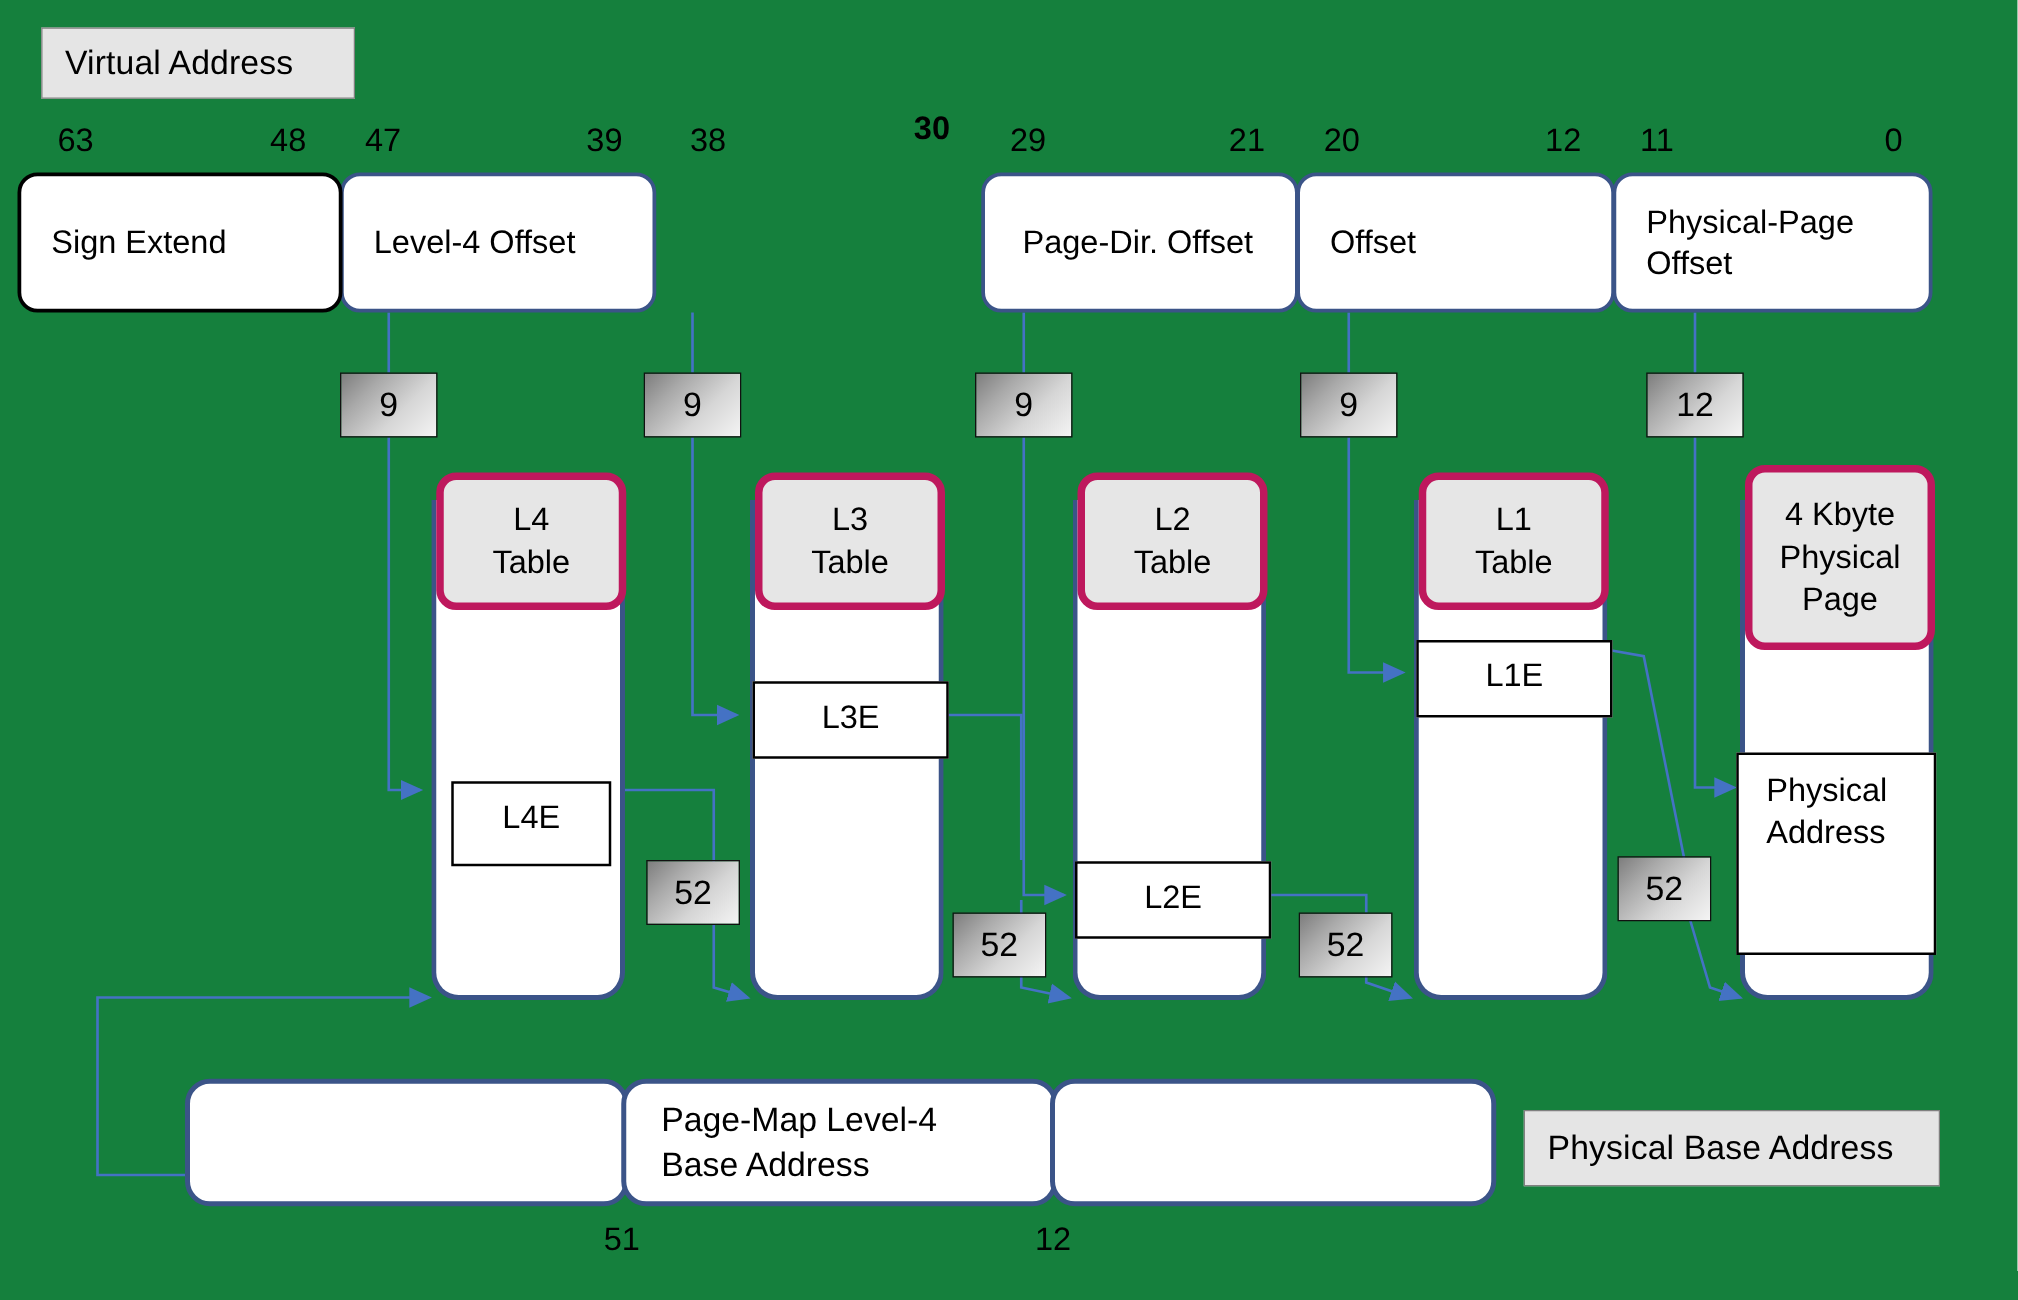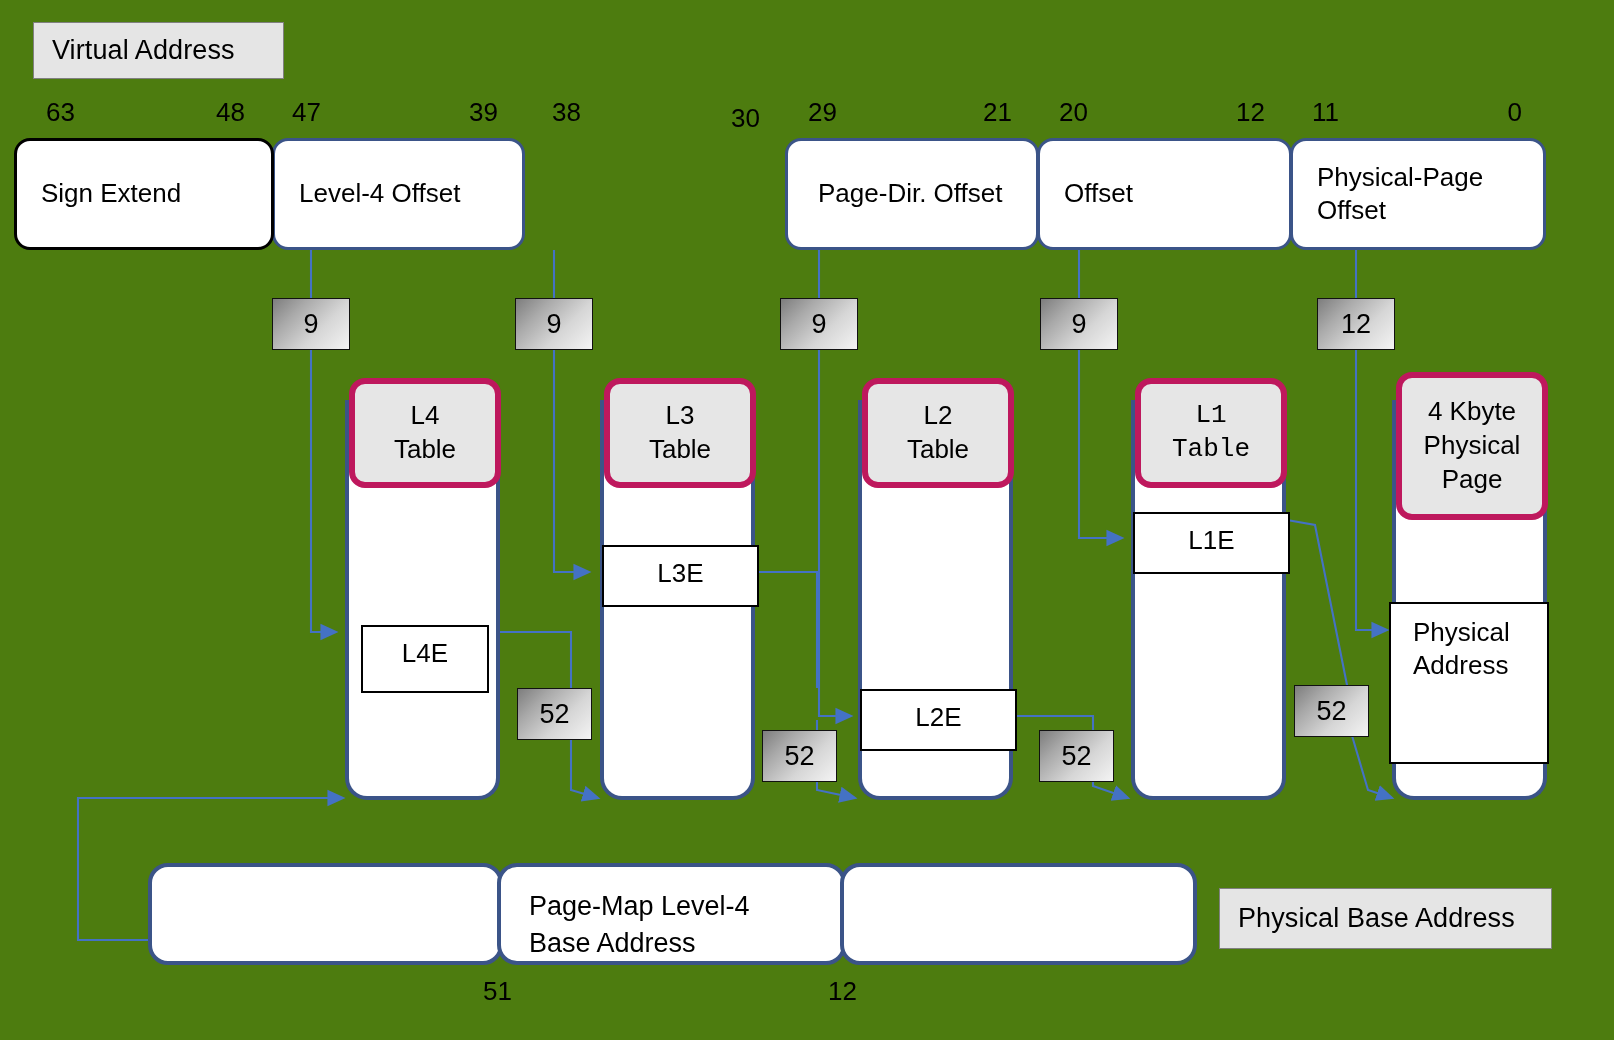--- a/index.html
+++ b/index.html
@@ -1,17 +1,17 @@
 <!DOCTYPE html>
 <html><head>
 <meta charset="utf-8">
 <style>
   html,body{margin:0;padding:0;background:#ffffff;}
   body{font-family:"Liberation Sans","DejaVu Sans",sans-serif;color:#000;}
-  #stage{position:relative;width:1614px;height:1040px;overflow:hidden;background:#4d7c0f;}
+  #stage{position:relative;width:1614px;height:1040px;overflow:hidden;background:#15803d;}
 
   .abs{position:absolute;box-sizing:border-box;}
 
   
   .legendbox{
     background:#E5E5E5;border:1.5px solid #808080;
     display:flex;align-items:center;padding-left:18px;
     font-size:27px;letter-spacing:.1px;
   }
 
@@ -113,21 +113,21 @@
 
   <div class="abs legendbox" style="left:1219px;top:888px;width:333px;height:61px;">
     <span>Physical Base Address</span>
   </div>
 
   <div class="abs bitnum" style="left:10px;top:99px;margin-left:36px;">63</div>
   <div class="abs bitnum r" style="left:190px;top:99px;width:55px;">48</div>
   <div class="abs bitnum" style="left:292px;top:99px;">47</div>
   <div class="abs bitnum r" style="left:443px;top:99px;width:55px;">39</div>
   <div class="abs bitnum" style="left:552px;top:99px;">38</div>
-  <div class="abs bitnum r" style="left:705px;top:105px;width:55px;">30</div>
+  <div class="abs bitnum r" style="left:705px;top:89px;width:55px;font-weight:bold;">30</div>
   <div class="abs bitnum" style="left:808px;top:99px;">29</div>
   <div class="abs bitnum r" style="left:957px;top:99px;width:55px;">21</div>
   <div class="abs bitnum" style="left:1059px;top:99px;">20</div>
   <div class="abs bitnum r" style="left:1210px;top:99px;width:55px;">12</div>
   <div class="abs bitnum" style="left:1312px;top:99px;">11</div>
   <div class="abs bitnum r" style="left:1482px;top:99px;width:40px;">0</div>
 
   <div class="abs vaseg signext" style="left:14px;top:138px;width:260px;height:112px;">
     <span>Sign Extend</span>
   </div>
@@ -171,21 +171,21 @@
   <div class="abs entry" style="left:602px;top:545px;width:157px;height:62px;">L3E</div>
 
   <div class="abs tbl-body" style="left:858px;top:400px;width:155px;height:400px;"></div>
   <div class="abs tbl-head" style="left:862px;top:378px;width:152px;height:110px;">
     <span>L2</span>
     <span>Table</span>
   </div>
   <div class="abs entry" style="left:860px;top:689px;width:157px;height:62px;">L2E</div>
 
   <div class="abs tbl-body" style="left:1131px;top:400px;width:155px;height:400px;"></div>
-  <div class="abs tbl-head" style="left:1135px;top:378px;width:152px;height:110px;font-family:Liberation Mono, monospace;">
+  <div class="abs tbl-head" style="left:1135px;top:378px;width:152px;height:110px;">
     <span>L1</span>
     <span>Table</span>
   </div>
   <div class="abs entry" style="left:1133px;top:512px;width:157px;height:62px;">L1E</div>
 
   <div class="abs tbl-body" style="left:1392px;top:400px;width:155px;height:400px;"></div>
   <div class="abs tbl-head" style="left:1396px;top:372px;width:152px;height:148px;">
     <span>4 Kbyte</span>
     <span>Physical</span>
     <span>Page</span>
@@ -198,21 +198,21 @@
   </div>
 
   <div class="abs widthbadge" style="left:517px;top:688px;width:75px;height:52px;">52</div>
   <div class="abs widthbadge" style="left:762px;top:730px;width:75px;height:52px;">52</div>
   <div class="abs widthbadge" style="left:1039px;top:730px;width:75px;height:52px;">52</div>
   <div class="abs widthbadge" style="left:1294px;top:685px;width:75px;height:52px;">52</div>
 
   <div class="abs baseseg" style="left:148px;top:863px;width:355px;height:102px;">
     <span></span>
   </div>
-  <div class="abs baseseg" style="left:497px;top:863px;width:349px;height:102px;justify-content:flex-end;">
+  <div class="abs baseseg" style="left:497px;top:863px;width:349px;height:102px;">
     <span>Page-Map Level-4</span>
     <span>Base Address</span>
   </div>
   <div class="abs baseseg" style="left:840px;top:863px;width:357px;height:102px;">
     <span></span>
   </div>
 
   <div class="abs bitnum" style="left:483px;top:978px;">51</div>
   <div class="abs bitnum" style="left:828px;top:978px;">12</div>
 

